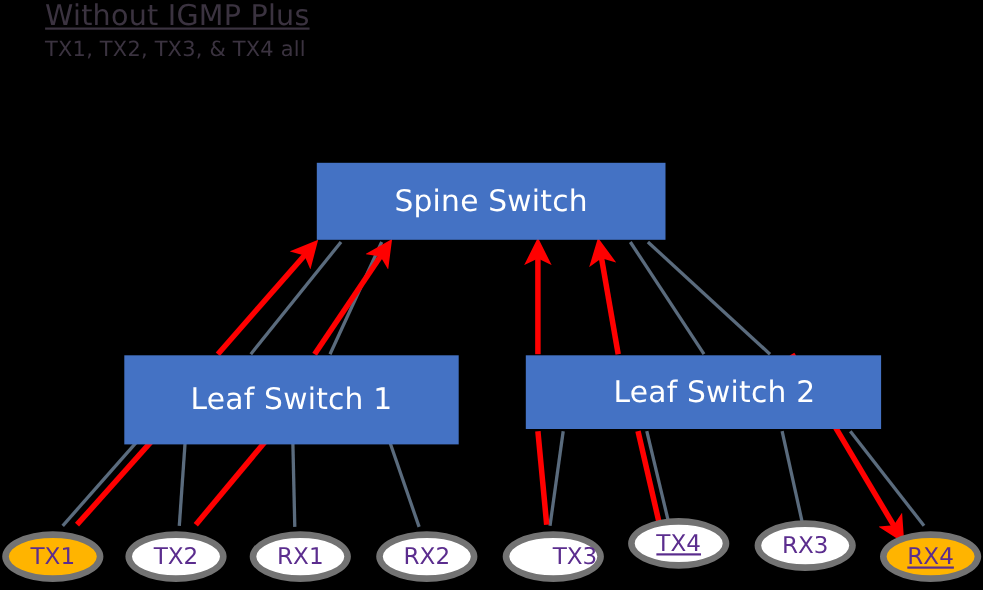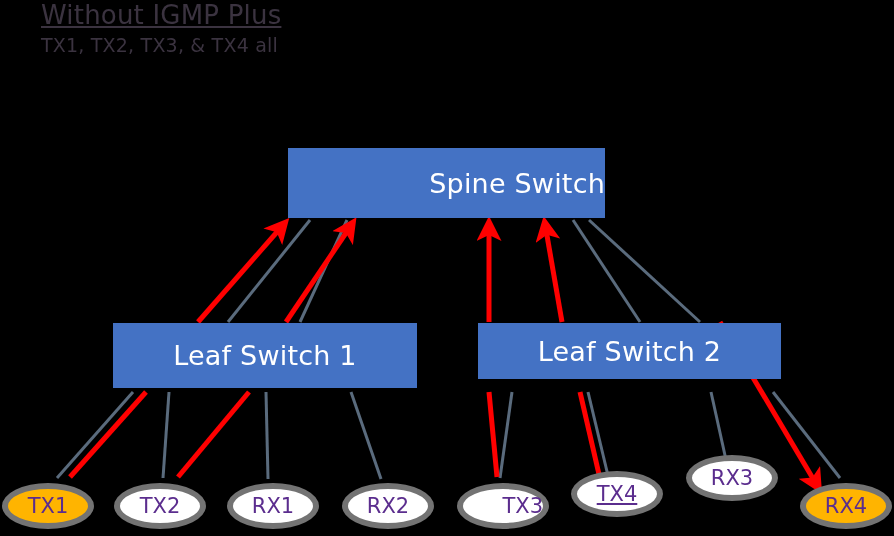--- a/index.html
+++ b/index.html
@@ -48,23 +48,23 @@
     position: absolute;
     background: #4472C4;
     color: #FFFFFF;
     display: flex;
     align-items: center;
     justify-content: center;
     font-size: 27px;
     z-index: 4;
     letter-spacing: 0.2px;
   }
-  #spine-switch { left: 288px; top: 148px; width: 317px; height: 70px; justify-content: flex-end; }
-  #leaf-switch-1 { left: 113px; top: 323px; width: 304px; height: 65px; }
-  #leaf-switch-2 { left: 478px; top: 323px; width: 303px; height: 56px; }
+  #spine-switch { left: 288px; top: 148px; width: 317px; height: 70px; }
+  #leaf-switch-1 { left: 113px; top: 323px; width: 304px; height: 81px; }
+  #leaf-switch-2 { left: 478px; top: 323px; width: 303px; height: 67px; padding-left: 20px; }
 
   .node {
     position: absolute;
     width: 92px;
     height: 46px;
     border: 6px solid #737373;
     border-radius: 50%;
     background: #FFFFFF;
     color: #5B2D8E;
     display: flex;
@@ -143,21 +143,21 @@
       </div>
       <div class="node" style="left: 342px; top: 483px;">
         <span>RX2</span>
       </div>
       <div class="node" style="left: 457px; top: 483px; justify-content: flex-end;">
         <span>TX3</span>
       </div>
       <div class="node" style="left: 571px; top: 471px; text-decoration: underline;">
         <span>TX4</span>
       </div>
-      <div class="node" style="left: 686px; top: 455px;">
+      <div class="node" style="left: 686px; top: 473px;">
         <span>RX3</span>
       </div>
-      <div class="node highlight" style="left: 800px; top: 483px;">
+      <div class="node highlight" style="left: 800px; top: 483px; text-decoration: underline;">
         <span>RX4</span>
       </div>
     </div>
 
 </div>
 
 </body></html>

